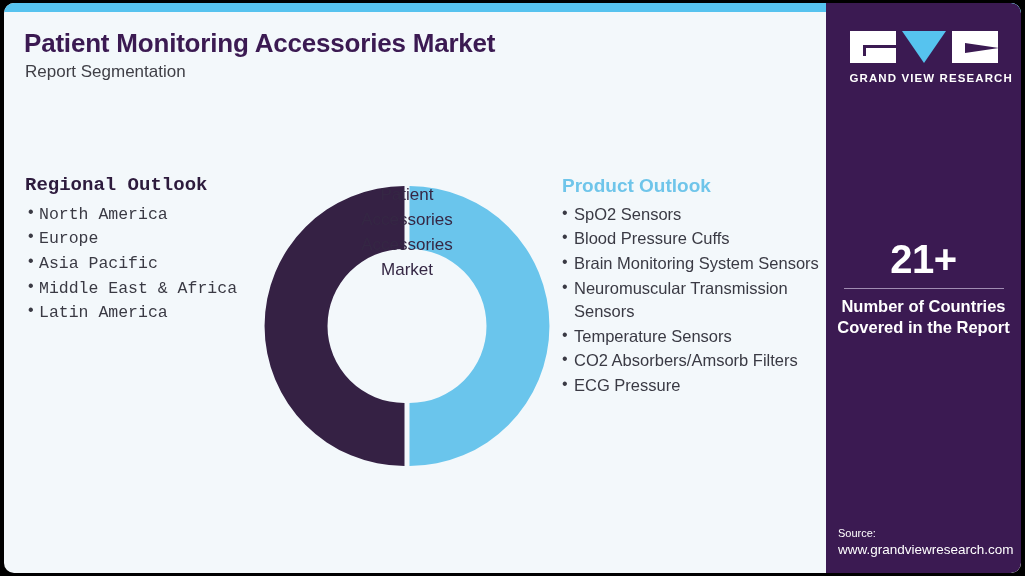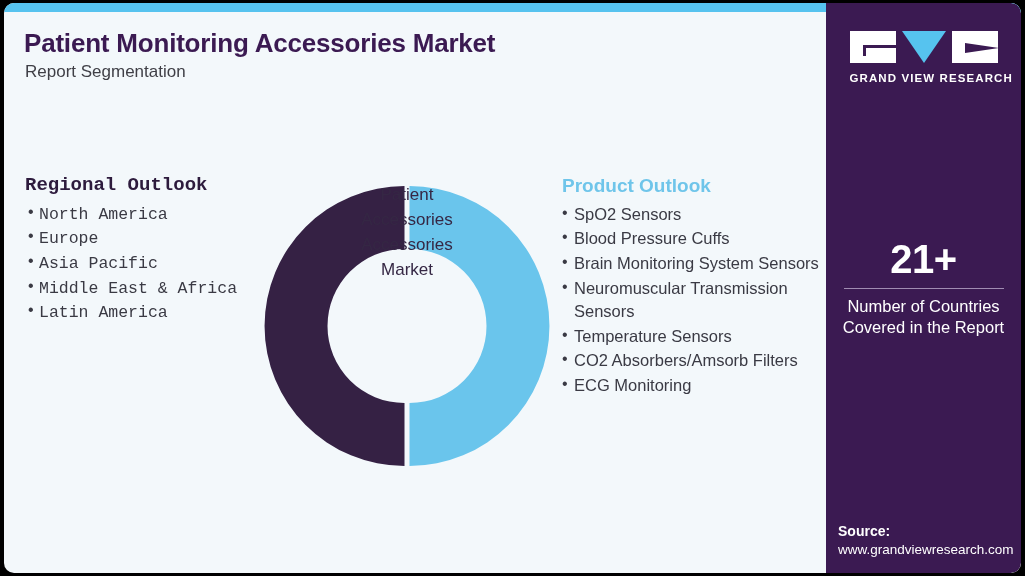--- a/index.html
+++ b/index.html
@@ -242,34 +242,34 @@
     width: 160px;
     height: 1px;
     background: #a08cb2;
     margin: 9px auto 7px auto;
   }
   .stat-label {
     font-size: 16.5px;
     color: #ffffff;
     line-height: 1.28;
   }
-  .stat-label span { display: block; white-space: nowrap; }
+  .stat-label span { display: block; white-space: nowrap; font-weight: bold; }
 
   
   .source {
     position: absolute;
     left: 12px;
     bottom: 14px;
     width: 183px;
     color: #ffffff;
     line-height: 1.35;
   }
   .source-label {
-    font-size: 14px;
-    font-weight: bold;
+    font-size: 11px;
+    font-weight: normal;
     display: block;
   }
   .source-url {
     font-size: 13.5px;
     font-weight: normal;
     display: block;
     white-space: nowrap;
   }
 </style>
 </head>
@@ -311,21 +311,21 @@
 
       <div class="outlook product">
         <h3>Product Outlook</h3>
         <ul>
           <li>SpO2 Sensors</li>
           <li>Blood Pressure Cuffs</li>
           <li>Brain Monitoring System Sensors</li>
           <li>Neuromuscular Transmission Sensors</li>
           <li>Temperature Sensors</li>
           <li>CO2 Absorbers/Amsorb Filters</li>
-          <li>ECG Monitoring</li>
+          <li>ECG Pressure</li>
         </ul>
       </div>
 
     </div>
 
     <div class="side-panel">
 
       <div class="logo">
         <div class="logo-marks">
           <div class="logo-mark-g"></div>

